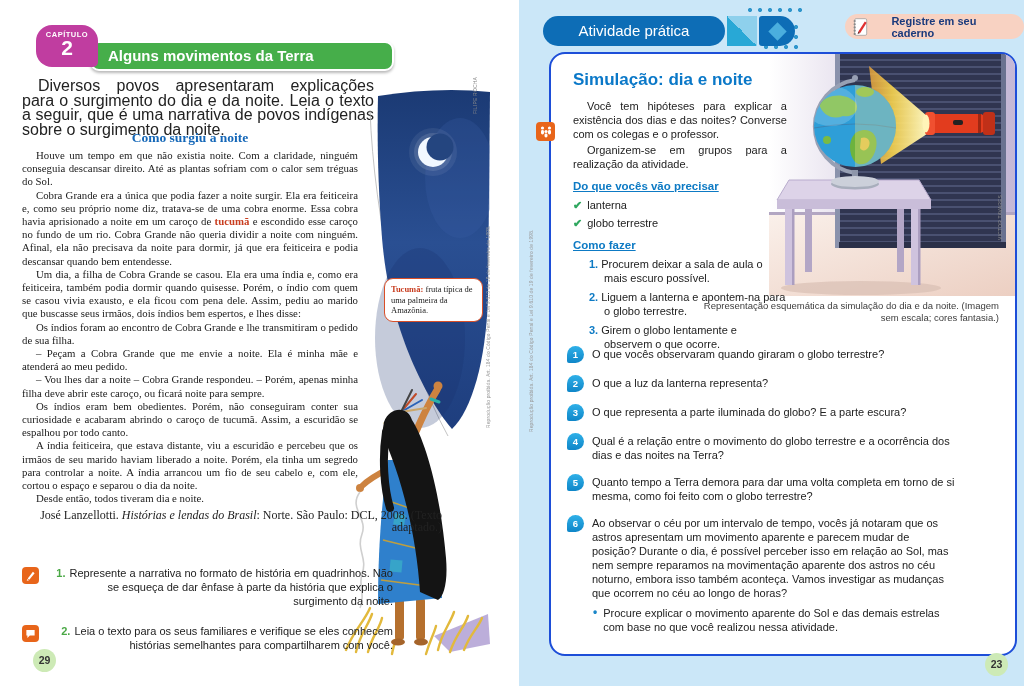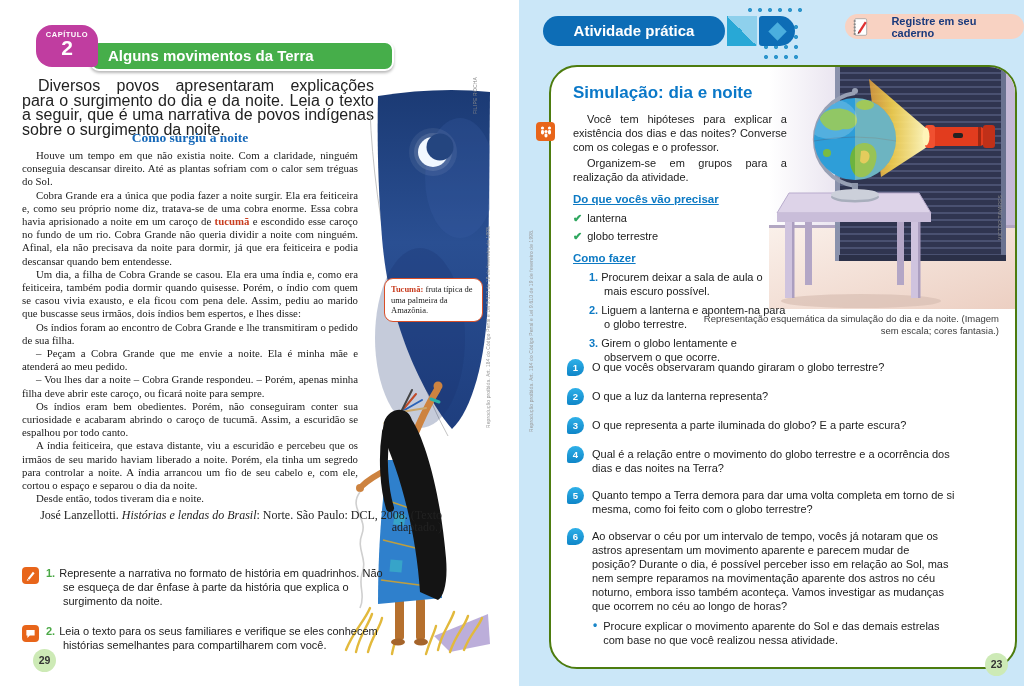--- a/index.html
+++ b/index.html
@@ -11,45 +11,45 @@
   .chapter-badge .num{display:block;font-size:21px;font-weight:bold;line-height:17px;}
   .chapter-banner{position:absolute;left:90px;top:41px;width:284px;height:26px;background:#46ae4a;border:2px solid #fff;border-radius:9px;box-shadow:0 2px 3px rgba(0,0,0,.28);color:#fff;font-weight:bold;font-size:15px;line-height:25px;padding-left:16px;z-index:5;}
   .intro{position:absolute;left:22px;top:79px;width:352px;font-size:16px;line-height:14.5px;color:#222;text-align:justify;}
   .intro p{margin:0;text-indent:16px;}
   .story-title{position:absolute;left:22px;top:130px;width:336px;text-align:center;font-family:"Liberation Serif",serif;font-weight:bold;font-size:13.5px;color:#1467b8;}
   .story{position:absolute;left:22px;top:149px;width:336px;font-family:"Liberation Serif",serif;font-size:10.8px;line-height:13.2px;color:#1a1a1a;text-align:justify;z-index:4;}
   .story p{margin:0;text-indent:14px;}
   .story .term{color:#c83c1e;font-weight:bold;}
   .citation{margin-top:5px;width:420px;text-align:right;font-size:12px;line-height:11.5px;color:#222;}
   .citation .it{font-style:italic;}
-  .activity{position:absolute;left:22px;display:flex;z-index:6;}
+  .activity{position:absolute;left:22px;display:flex;z-index:6;text-align:right;}
   .act-icon{width:17px;height:17px;background:#e8651a;border-radius:4px;flex:0 0 17px;margin-right:7px;margin-top:1px;display:flex;align-items:center;justify-content:center;}
   .act-text{width:330px;font-size:11px;line-height:14px;color:#222;padding-left:17px;text-indent:-17px;}
   .act-num{color:#4aa845;font-weight:bold;margin-right:4px;}
   .pagenum{position:absolute;width:23px;height:23px;border-radius:50%;background:#cdeab6;color:#333;font-weight:bold;font-size:10.5px;line-height:23px;text-align:center;z-index:6;}
   #pagenum-left{left:33px;top:649px;}
   #night-sky{position:absolute;left:340px;top:88px;width:150px;height:485px;z-index:1;}
   .gloss-box{position:absolute;left:384px;top:278px;width:85px;background:#fff;border:1.5px solid #d94f28;border-radius:9px;padding:5px 6px;font-family:"Liberation Serif",serif;font-size:8.5px;line-height:10.5px;color:#222;z-index:4;}
   .gloss-box .gterm{color:#c83c1e;font-weight:bold;}
   #woman{position:absolute;left:338px;top:368px;width:152px;height:290px;z-index:3;}
   .vtext{position:absolute;transform:rotate(-90deg);transform-origin:0 0;white-space:nowrap;font-size:5px;color:#8a8a8a;letter-spacing:.2px;z-index:7;}
   #credit-left{left:472px;top:114px;}
   #legal-left{left:486px;top:428px;color:#9a9a9a;font-size:4.8px;}
   
   #page-right{position:absolute;left:519px;top:0;width:505px;height:686px;background:#cbe7f8;}
-  .ap-banner{position:absolute;left:24px;top:16px;width:182px;height:30px;background:#0d6db6;border-radius:15px;color:#fff;font-weight:bold;font-size:15px;line-height:29px;text-align:center;z-index:3;}
+  .ap-banner{position:absolute;left:24px;top:16px;width:182px;height:30px;background:#0d6db6;border-radius:15px;color:#fff;font-weight:normal;font-size:15px;line-height:29px;text-align:center;z-index:3;}
   .deco-square{position:absolute;left:208px;top:16px;width:30px;height:30px;background:linear-gradient(to top right,#28a8d6 50%,#8ed0ec 50%);z-index:2;}
   .deco-drop{position:absolute;left:240px;top:16px;width:36px;height:30px;background:#0d6db6;border-radius:3px 15px 15px 3px;z-index:2;display:flex;align-items:center;justify-content:center;}
   .deco-drop .diamond{width:13px;height:13px;background:#4aaede;transform:rotate(45deg);}
   .dots{position:absolute;background-image:radial-gradient(circle,#2f96cc 1.8px,transparent 2.3px);background-size:10px 10px;z-index:1;}
   #dots-a{left:226px;top:5px;width:62px;height:9px;}
   #dots-b{left:242px;top:22px;width:40px;height:39px;}
   .register-badge{position:absolute;left:326px;top:14px;height:25px;background:#f8d2c2;border-radius:13px;display:flex;align-items:center;padding:0 12px 0 6px;color:#1a3a7c;font-weight:bold;font-size:11px;z-index:3;gap:16px;}
   .register-badge svg{margin-right:6px;}
-  .panel{position:absolute;left:30px;top:65px;width:464px;height:600px;background:#fff;border:2px solid #4d7c0f;border-radius:28px;overflow:hidden;z-index:2;}
+  .panel{position:absolute;left:30px;top:52px;width:464px;height:600px;background:#fff;border:2px solid #1d4ed8;border-radius:16px;overflow:hidden;z-index:2;}
   #scene{position:absolute;right:0;top:0;width:246px;height:242px;}
   .panel-title{position:absolute;left:22px;top:16px;font-weight:bold;font-size:17px;color:#0a78c8;}
   .col-left{position:absolute;left:22px;top:44px;width:214px;font-size:11px;line-height:14px;color:#222;}
   .col-left p{margin:1px 0 2px 0;text-indent:14px;text-align:justify;}
   .subhead{font-weight:bold;font-size:11.5px;color:#0d7ac4;text-decoration:underline;margin:8px 0 5px 0;}
   .mat{margin:0 0 4px 0;}
   .mat .chk{color:#2fa75f;font-weight:bold;margin-right:5px;}
   .step{padding-left:15px;text-indent:-15px;margin:0 0 5px 16px;}
   .step .snum{color:#0d7ac4;font-weight:bold;margin-right:3px;}
   .fig-caption{position:absolute;right:16px;top:246px;width:300px;text-align:right;font-size:9.5px;line-height:12px;color:#3c3c3c;}

